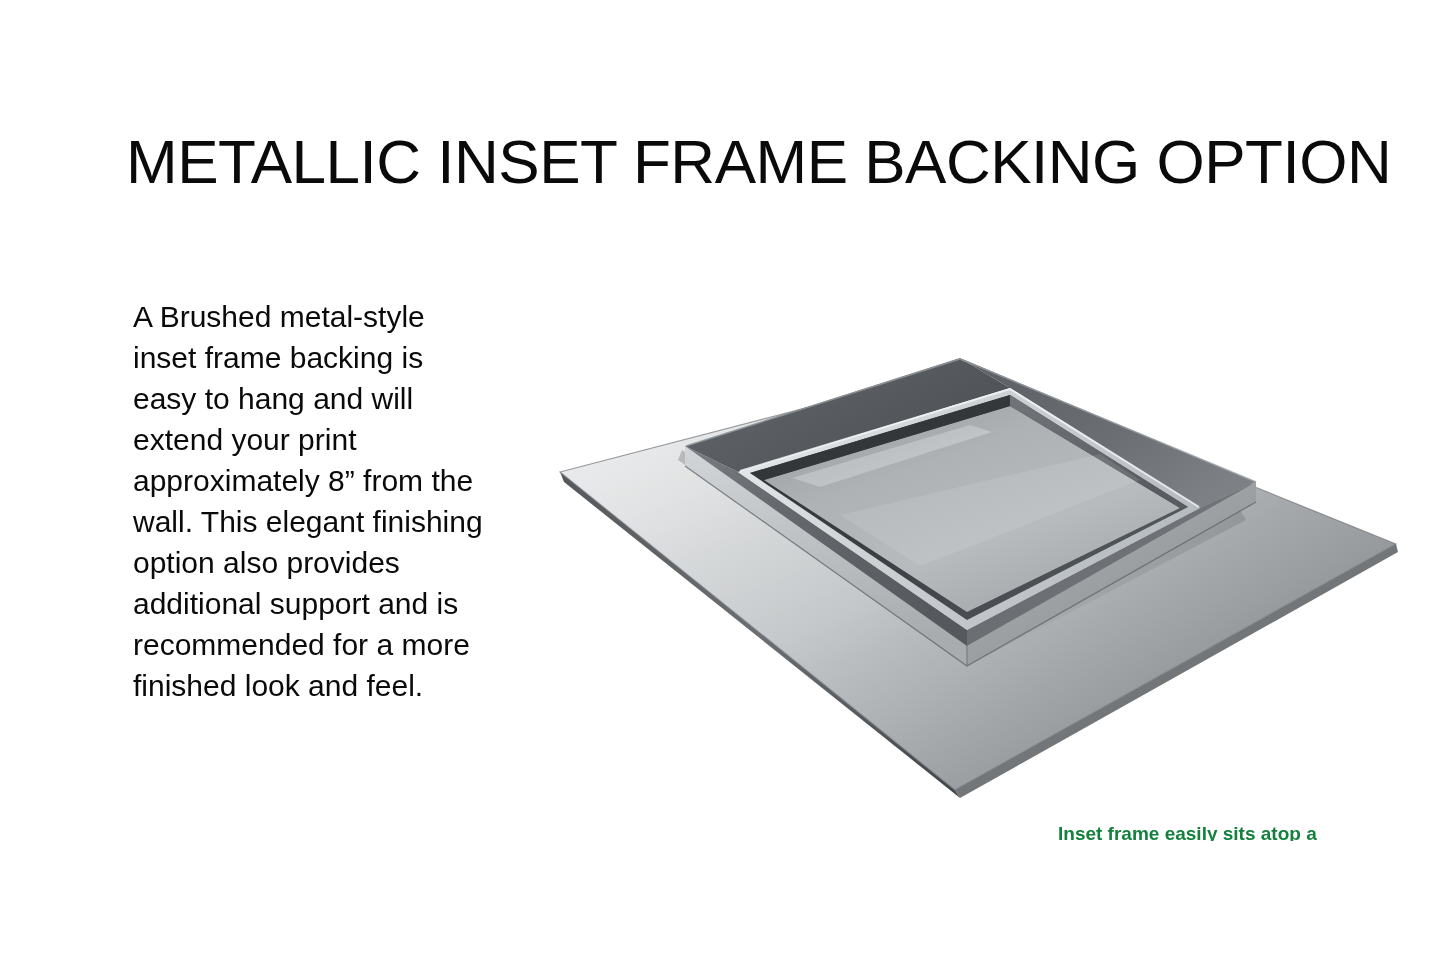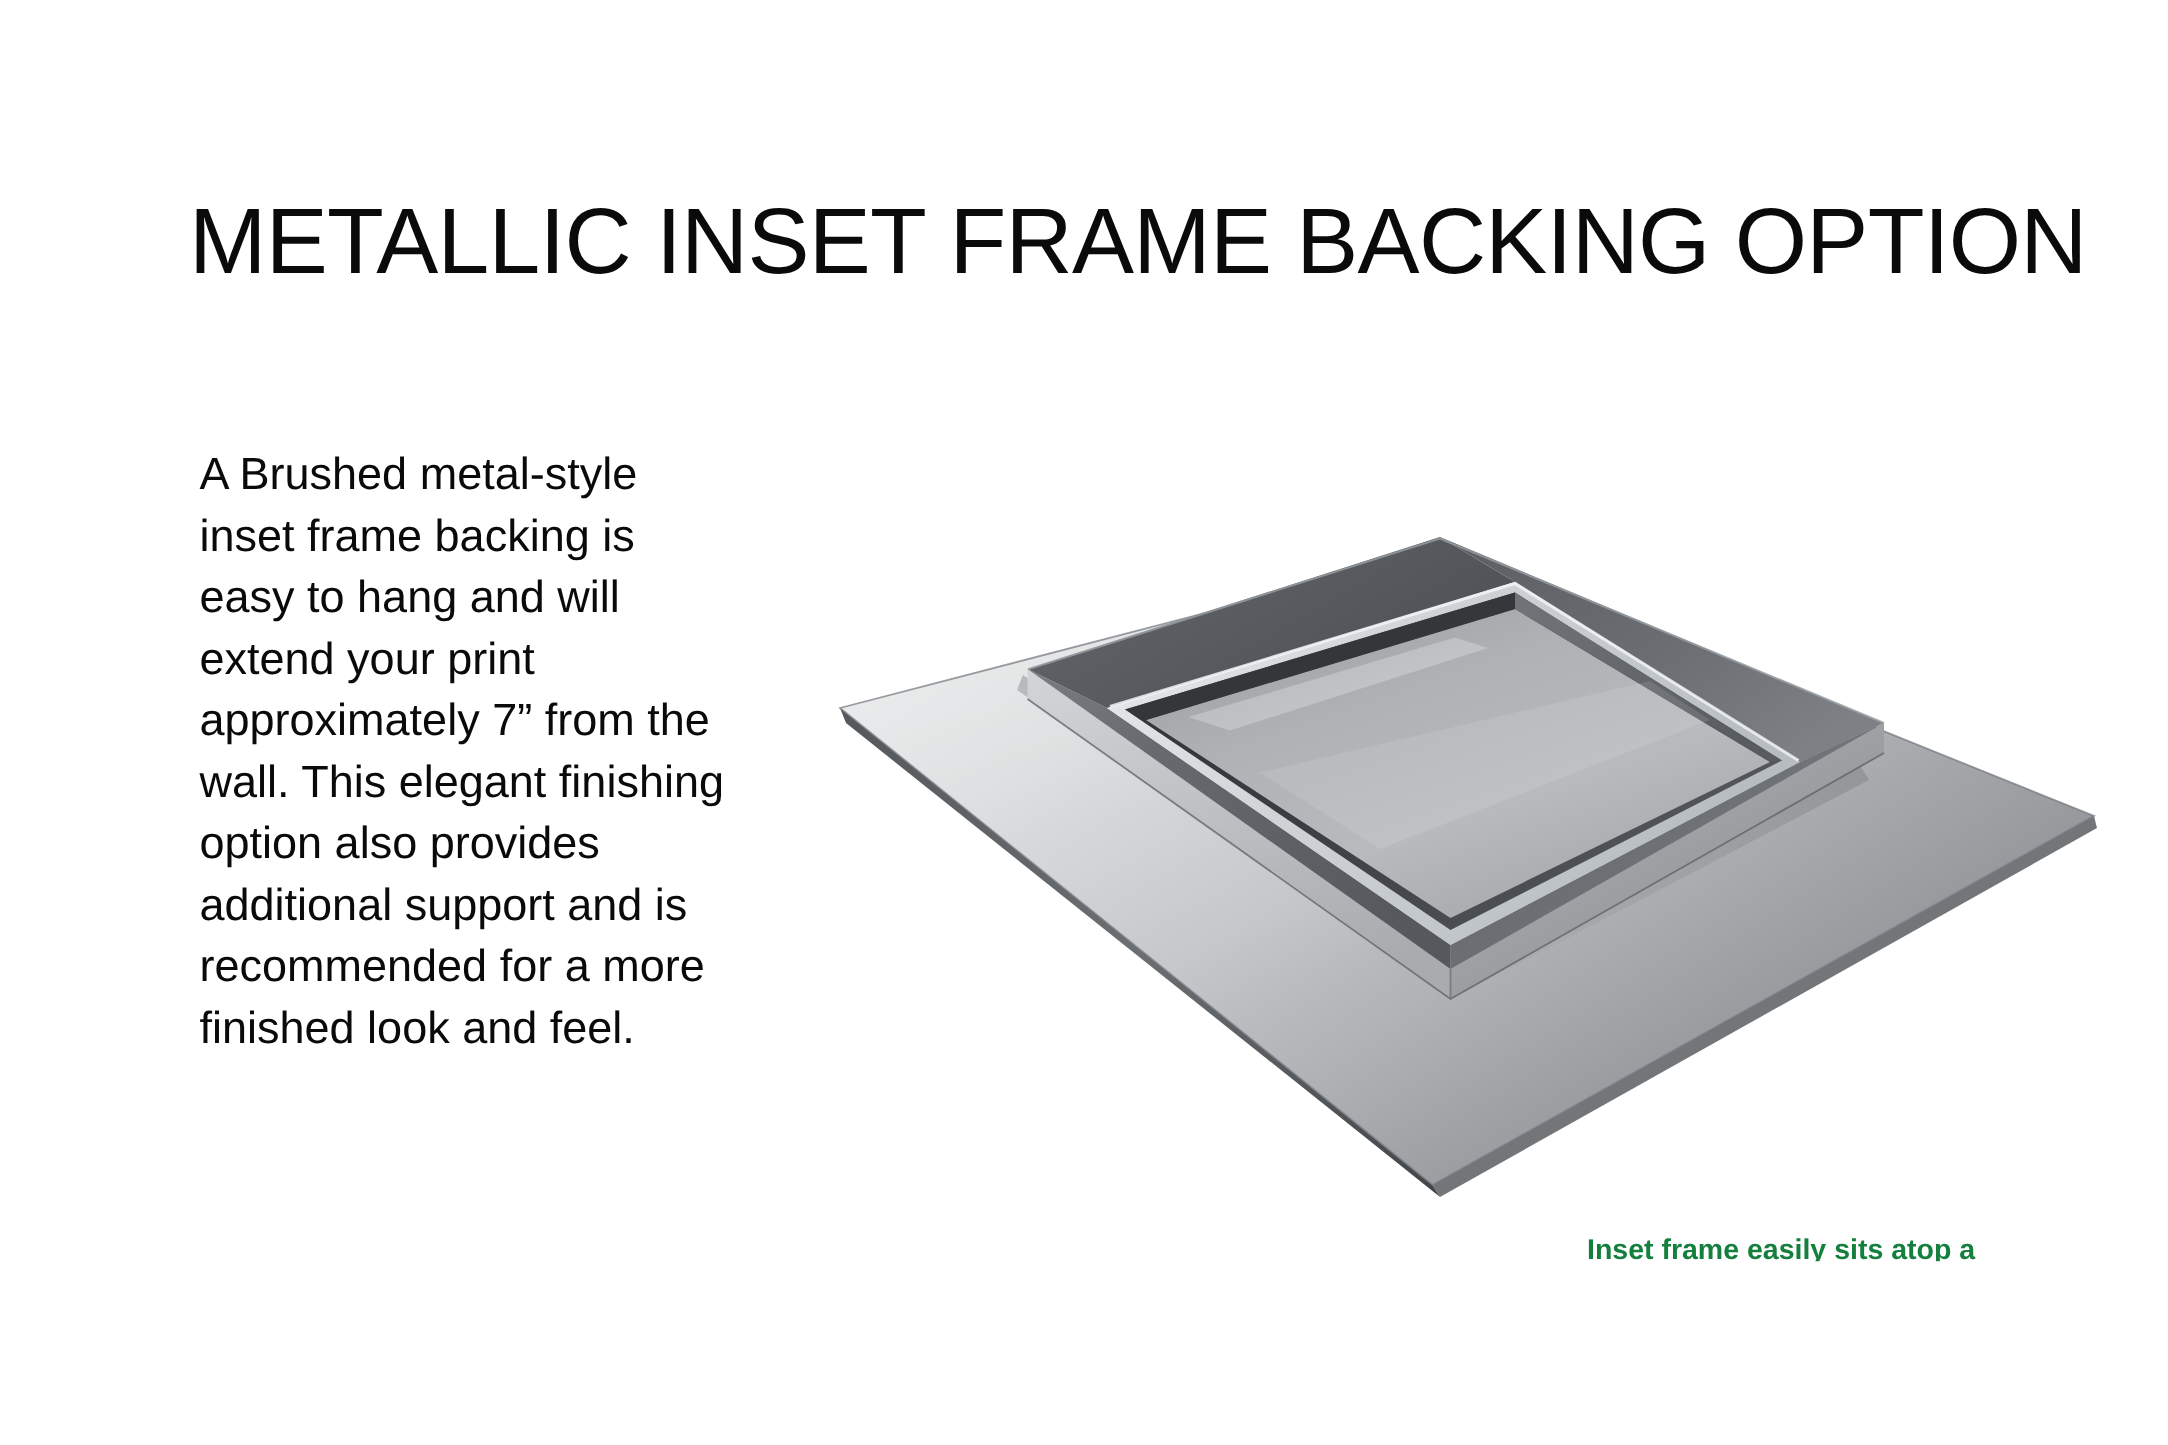--- a/index.html
+++ b/index.html
@@ -73,21 +73,21 @@
     height: 100%;
   }
 </style>
 </head>
 <body>
 
 <div id="slide">
 
   <h1 id="slide-title">METALLIC INSET FRAME BACKING OPTION</h1>
 
-  <p id="body-copy">A Brushed metal-style inset frame backing is easy to hang and will extend your print approximately 7” from the wall. This elegant finishing option also provides additional support and is recommended for a more finished look and feel.</p>
+  <p id="body-copy">A Brushed metal-style inset frame backing is easy to hang and will extend your print approximately 8” from the wall. This elegant finishing option also provides additional support and is recommended for a more finished look and feel.</p>
 
   <div id="product-figure">
     <svg viewBox="0 0 880 460" xmlns="http://www.w3.org/2000/svg">
       <defs>
 
         <linearGradient id="gPlateTop" x1="0" y1="0.15" x2="1" y2="0.9">
           <stop offset="0%" stop-color="#e3e5e6"></stop>
           <stop offset="18%" stop-color="#d8dadb"></stop>
           <stop offset="42%" stop-color="#c2c6c8"></stop>
           <stop offset="66%" stop-color="#a2a6a9"></stop>

